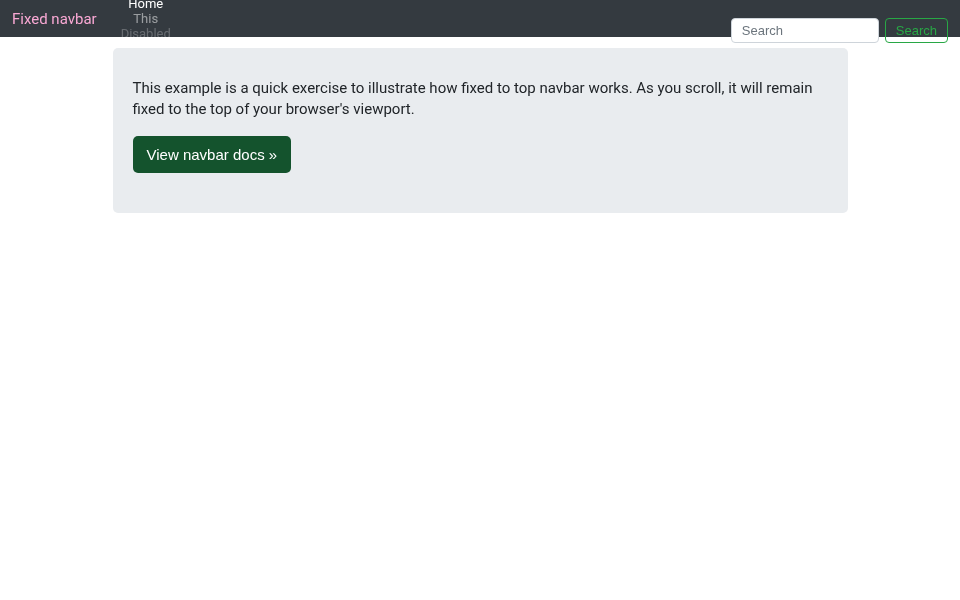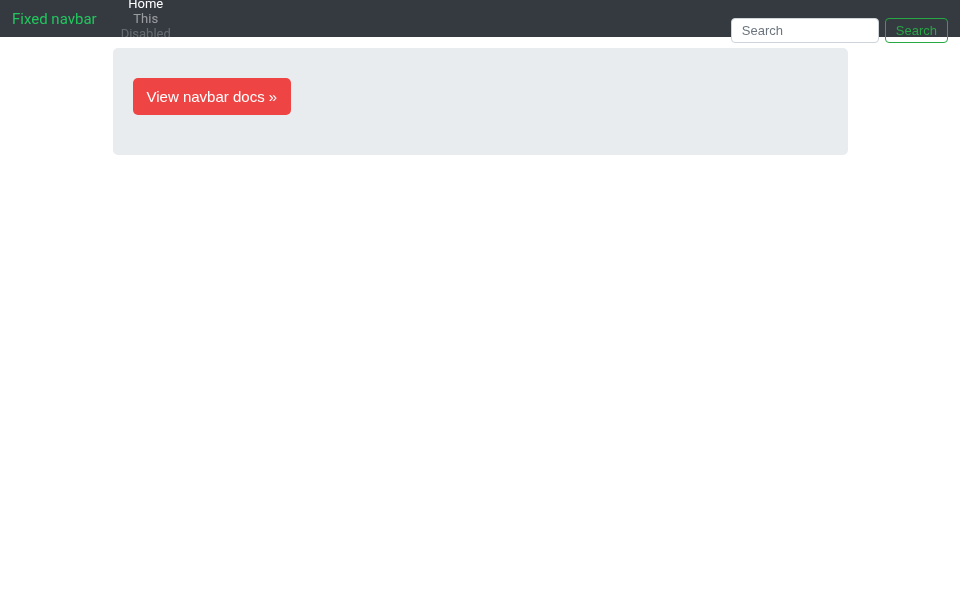--- a/index.html
+++ b/index.html
@@ -24,21 +24,21 @@
       display: flex;
       align-items: center;
       padding: 0 12px;
       justify-content: space-between;
     }
     .navbar-left {
       display: flex;
       align-items: center;
     }
     .navbar-brand {
-      color: #22c55e;
+      color: #f9a8d4;
       font-size: 15px;
       margin-right: 16px;
       white-space: nowrap;
     }
     .nav-links {
       display: flex;
       align-items: center;
       flex-direction: column;
     }
     .nav-link {
@@ -102,21 +102,21 @@
       color: #212529;
       margin-bottom: 12px;
     }
     .jumbo-text {
       font-size: 15px;
       color: #212529;
       line-height: 1.4;
       margin-bottom: 16px;
     }
     .docs-button {
-      background: #ef4444;
+      background: #14532d;
       color: #fff;
       border: none;
       border-radius: 5px;
       padding: 10px 14px;
       font-size: 15px;
       cursor: pointer;
     }
   </style>
 </head>
 <body>
@@ -131,15 +131,16 @@
     </div>
   </div>
   <div class="navbar-right">
     <input type="text" class="search-input" placeholder="Search" style="">
     <button class="search-button">Search</button>
   </div>
 </nav>
 
 <div class="main-container">
   <div class="jumbotron">
+    <p class="jumbo-text">This example is a quick exercise to illustrate how fixed to top navbar works. As you scroll, it will remain fixed to the top of your browser's viewport.</p>
     <button class="docs-button">View navbar docs »</button>
   </div>
 </div>
 
 </body></html>

